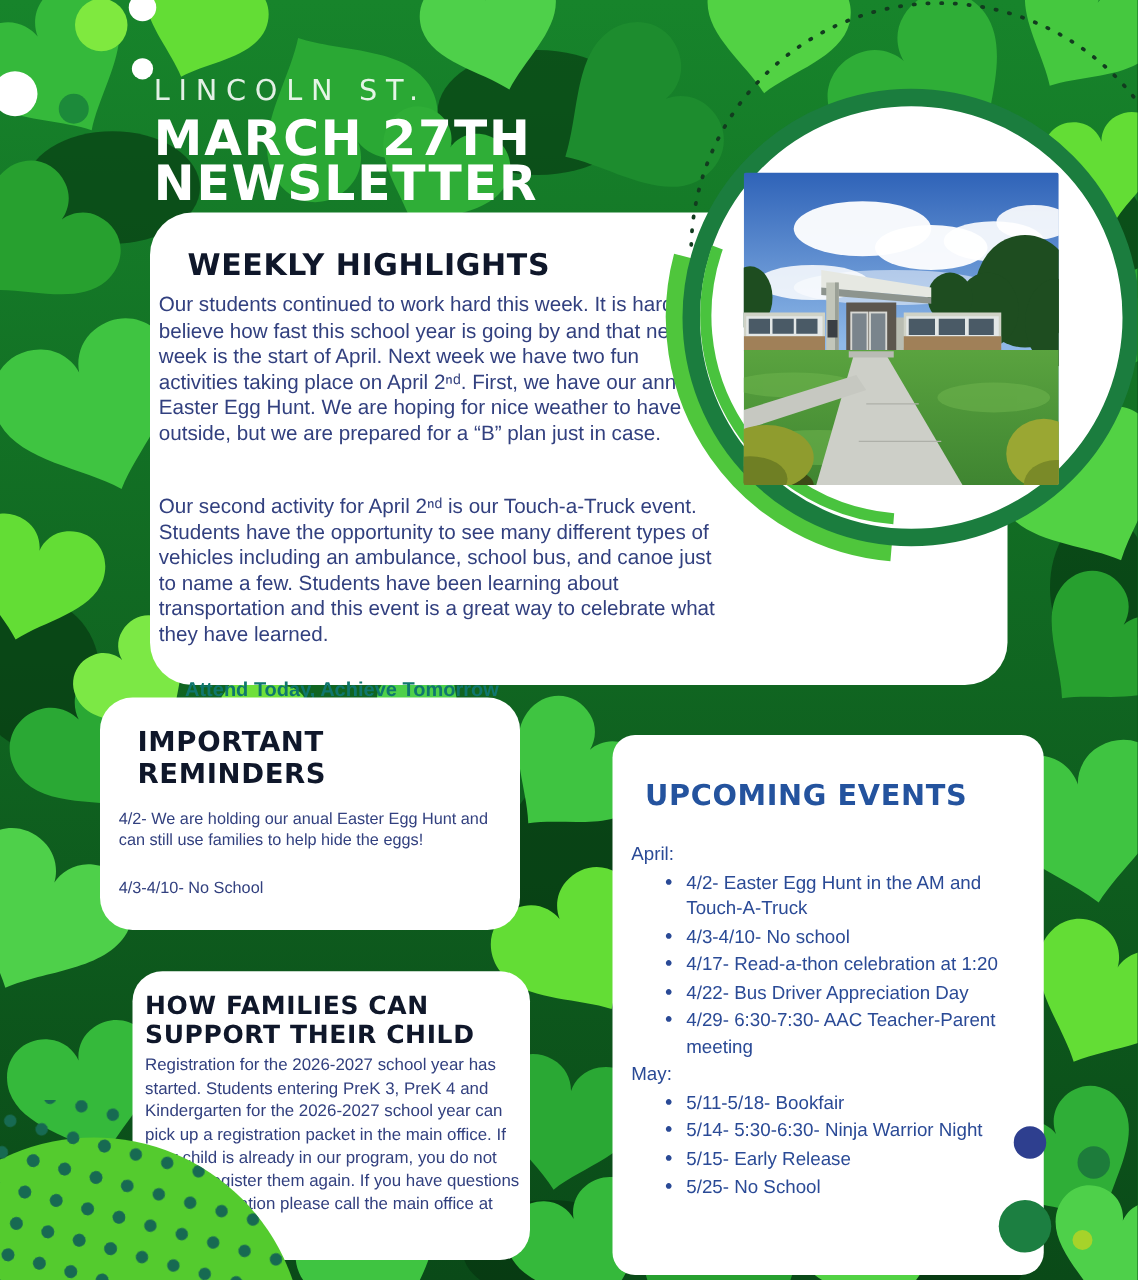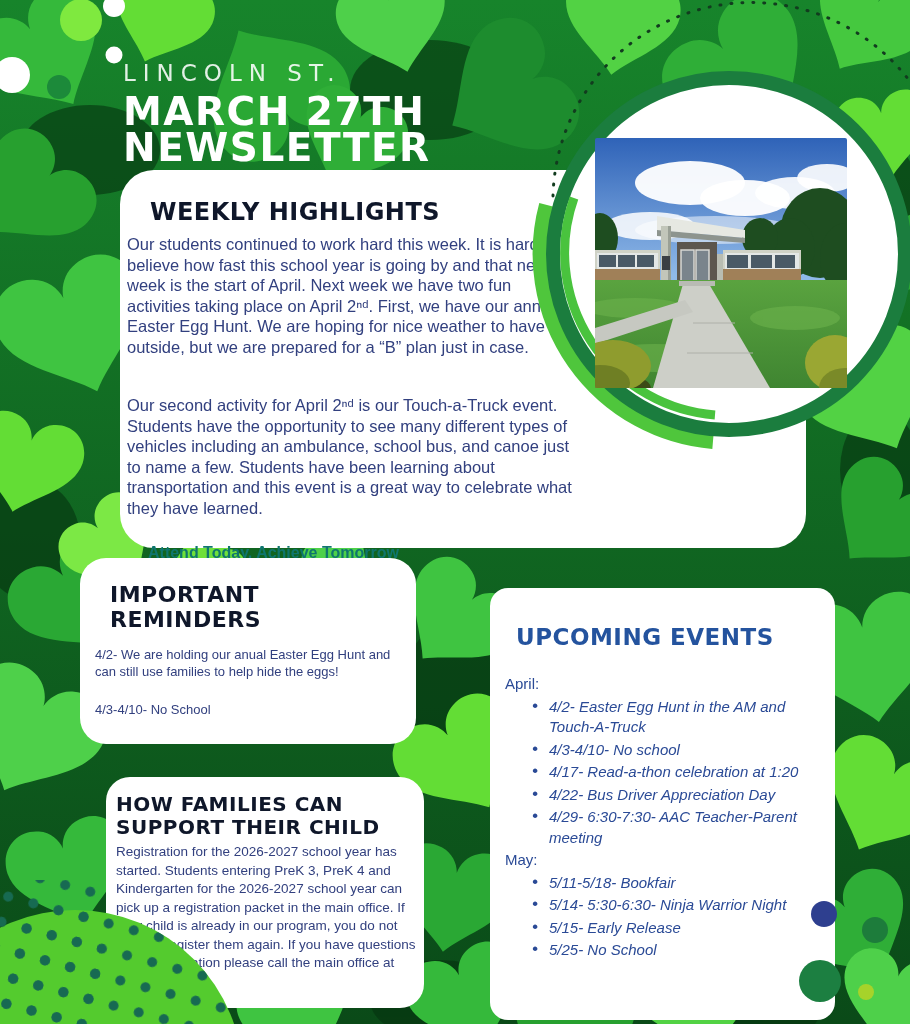--- a/index.html
+++ b/index.html
@@ -42,21 +42,21 @@
   .card-wh .body + .body{margin-top:38px;}
   .tagline{margin:26px 0 0 28px;font-size:16px;font-weight:bold;color:#0f766e;}
 
   .card-ir .reminders{margin:0 0 0 15px;width:312px;font-size:13px;line-height:17px;color:#32407f;}
   .card-ir .reminders p{margin:0 0 21px 0;}
 
   .card-hf .body{margin:0 0 0 10px;width:306px;font-size:13.5px;line-height:18.5px;color:#32407f;}
 
   .card-ue .events-wrap{margin:0 0 0 15px;width:300px;font-size:15px;line-height:20.5px;color:#2a4a96;}
   .month-label{margin:0;}
-  ul.events{list-style:none;margin:2px 0 2px 0;padding:0 0 0 25px;font-style:italic;}
+  ul.events{list-style:none;margin:2px 0 2px 0;padding:0 0 0 25px;}
   ul.events li{position:relative;padding-left:19px;width:268px;margin:0 0 2px 0;}
   ul.events li::before{content:"\2022";position:absolute;left:2px;top:-1px;font-size:17px;}
 </style>
 </head>
 <body>
 
 <svg id="bg" class="layer" viewBox="0 0 910 1024">
   <defs>
     <linearGradient id="baseG" x1="0" y1="0" x2="0" y2="1">
       <stop offset="0" stop-color="#17842b"></stop>

